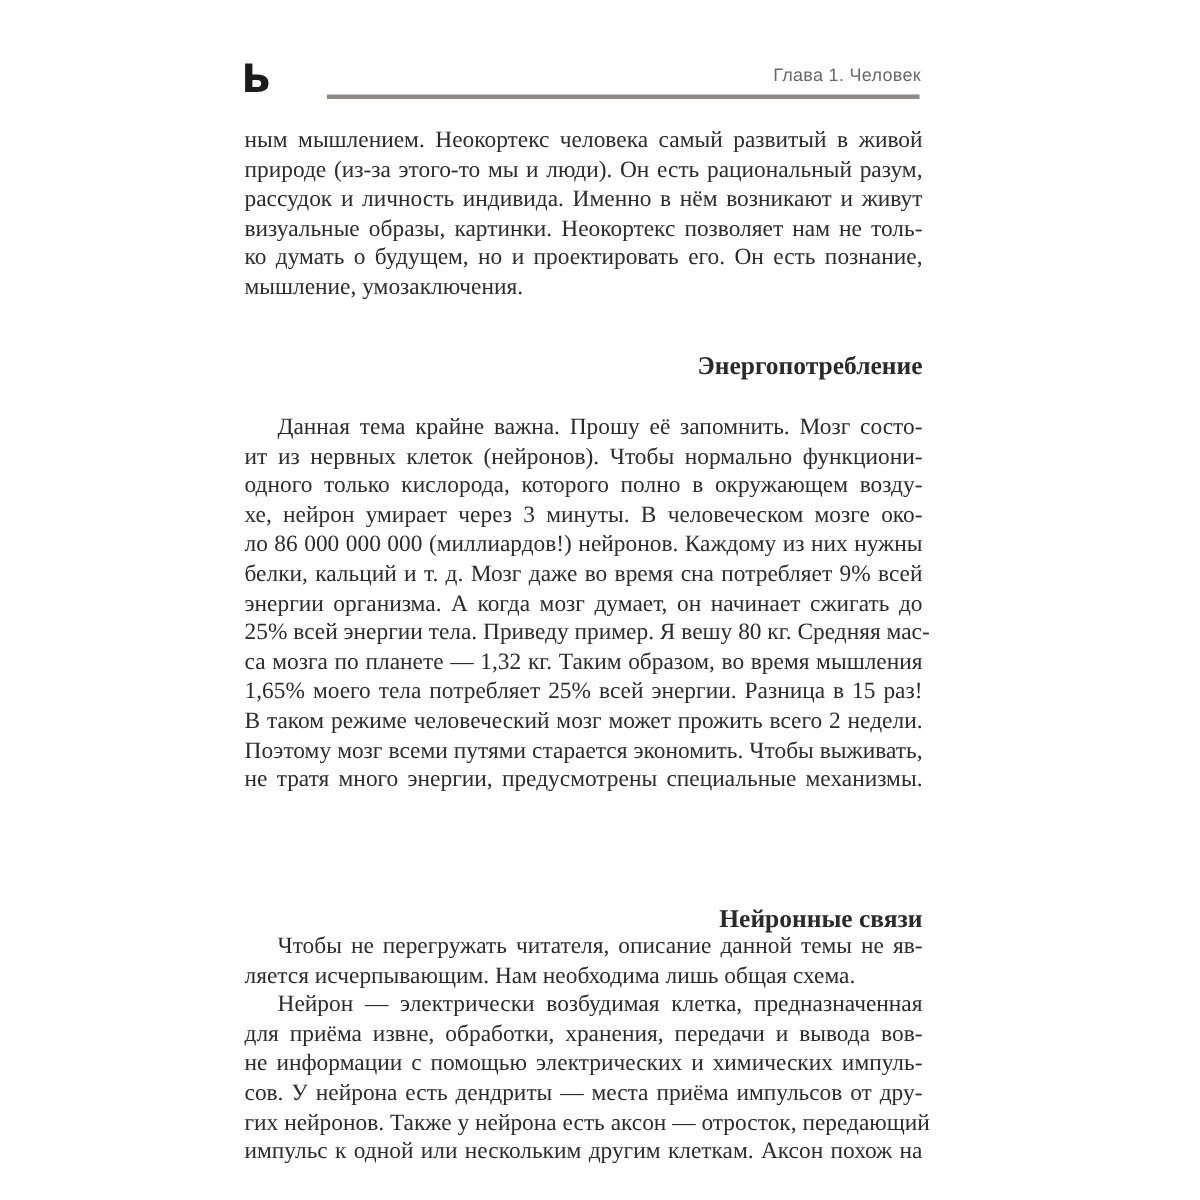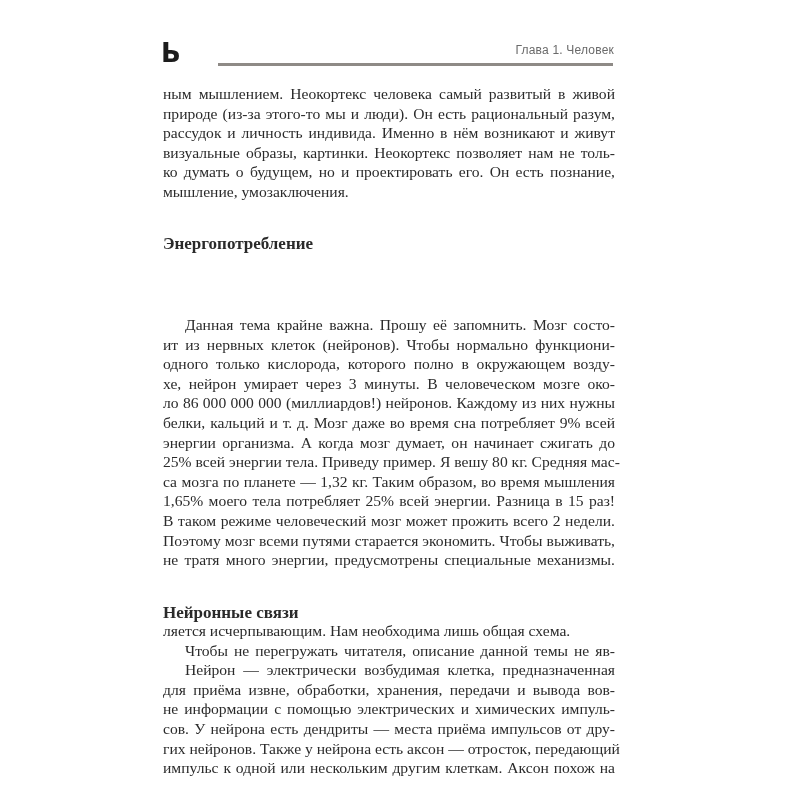--- a/index.html
+++ b/index.html
@@ -26,27 +26,27 @@
   .text-block { position: absolute; left: 163px; width: 452px; }
   .line {
     font-family: "Liberation Serif", "DejaVu Serif", serif;
     font-size: 15.6px; line-height: 19.6px; height: 19.6px;
     white-space: nowrap; text-align: justify; text-align-last: justify;
     color: #2b2b2b;
   }
   .line.last { text-align-last: left; }
   .line.indent { padding-left: 22px; }
   .section-title {
-    position: absolute; left: 163px; width: 452px; text-align: left;
+    position: absolute; left: 163px; width: 452px; text-align: right;
     font-family: "Liberation Serif", "DejaVu Serif", serif;
     font-size: 17px; font-weight: bold; color: #2a2a2a;
   }
   .para1 { top: 84px; }
   .title1 { top: 234px; }
-  .para2 { top: 275px; margin-top: 40px; }
+  .para2 { top: 275px; }
   .title2 { top: 603px; }
   .para3 { top: 621px; }
 </style>
 </head>
 <body>
 
 <div class="page">
   <div class="page-number">Ь</div>
   <div class="running-head">Глава 1.  Человек</div>
   <div class="head-rule"></div>
@@ -74,22 +74,22 @@
     <div class="line">са мозга по планете — 1,32 кг. Таким образом, во время мышления</div>
     <div class="line">1,65% моего тела потребляет 25% всей энергии. Разница в 15 раз!</div>
     <div class="line">В таком режиме человеческий мозг может прожить всего 2 недели.</div>
     <div class="line">Поэтому мозг всеми путями старается экономить. Чтобы выживать,</div>
     <div class="line">не тратя много энергии, предусмотрены специальные механизмы.</div>
   </div>
 
   <div class="section-title title2">Нейронные связи</div>
 
   <div class="text-block para3">
+    <div class="line indent">Чтобы не перегружать читателя, описание данной темы не яв-</div>
     <div class="line last">ляется исчерпывающим. Нам необходима лишь общая схема.</div>
-    <div class="line indent">Чтобы не перегружать читателя, описание данной темы не яв-</div>
     <div class="line indent">Нейрон — электрически возбудимая клетка, предназначенная</div>
     <div class="line">для приёма извне, обработки, хранения, передачи и вывода вов-</div>
     <div class="line">не информации с помощью электрических и химических импуль-</div>
     <div class="line">сов. У нейрона есть дендриты — места приёма импульсов от дру-</div>
     <div class="line">гих нейронов. Также у нейрона есть аксон — отросток, передающий</div>
     <div class="line">импульс к одной или нескольким другим клеткам. Аксон похож на</div>
   </div>
 </div>
 
 </body></html>

